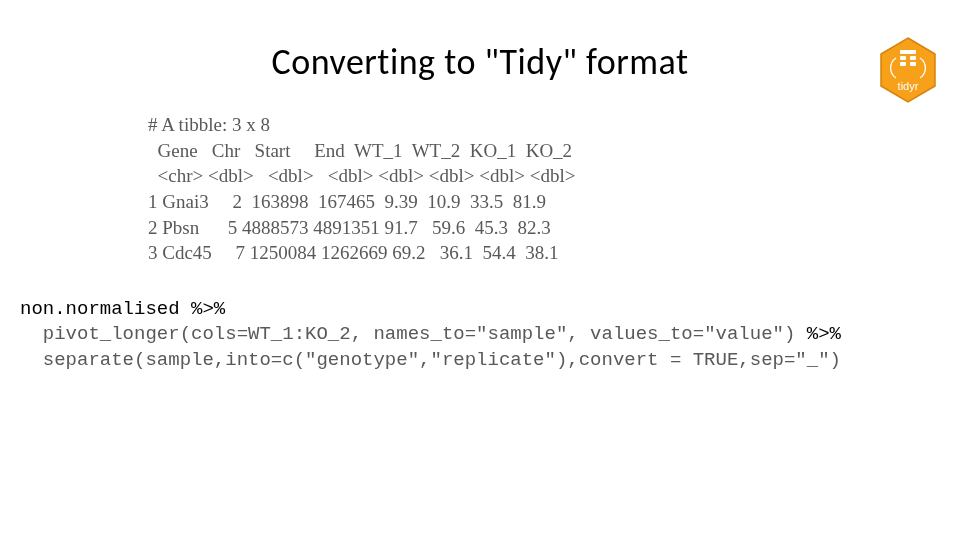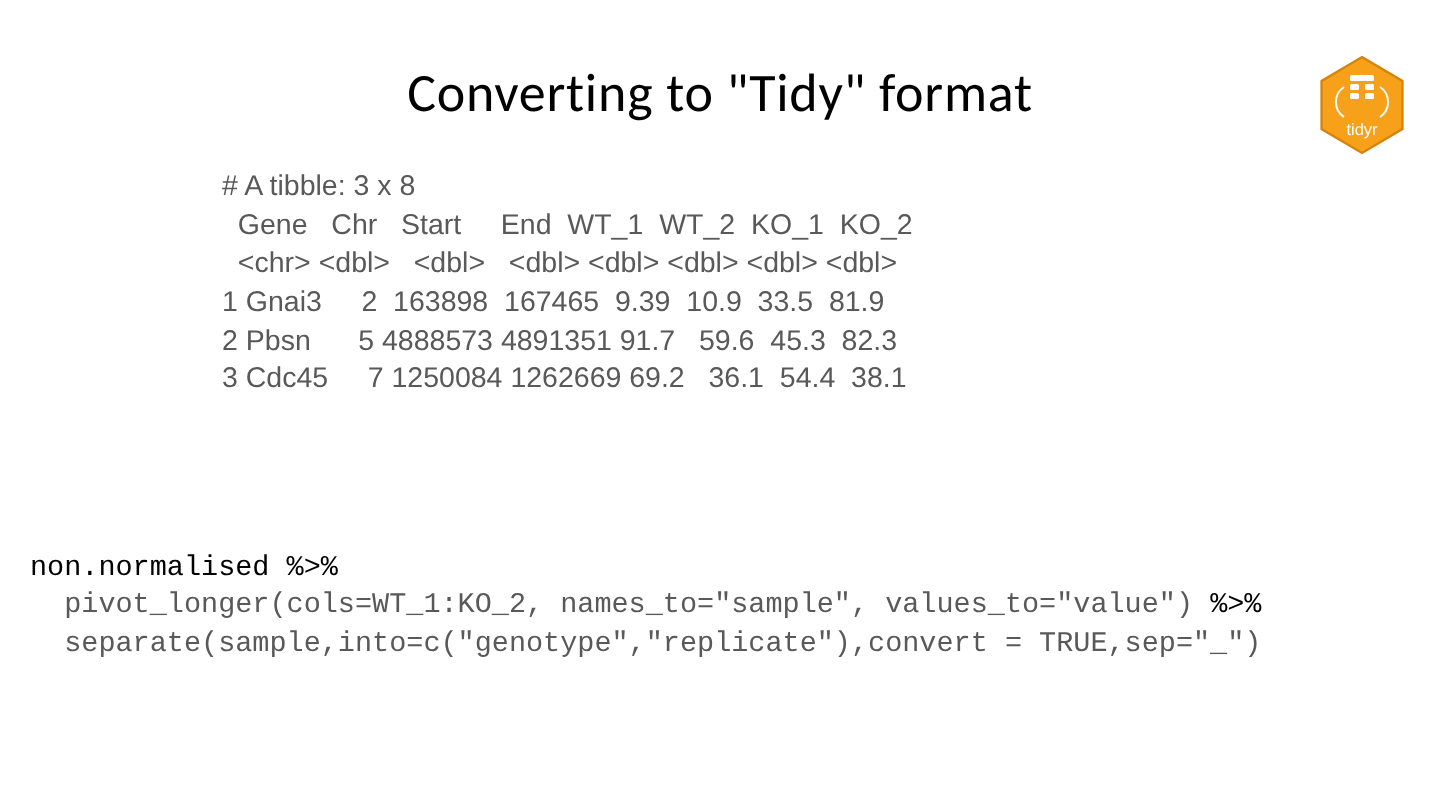--- a/index.html
+++ b/index.html
@@ -20,33 +20,33 @@
       letter-spacing: 0.5px;
     }
     .logo {
       position: absolute;
       top: 36px;
       right: 22px;
       width: 60px;
       height: 68px;
     }
     .tibble-block {
-      font-family: Liberation Sans, sans-serif;
+      font-family: Liberation Serif, serif;
       font-size: 19px;
       color: #595959;
       white-space: pre;
       margin-top: 28px;
       margin-left: 148px;
       line-height: 1.35;
     }
     .code-block {
       font-family: Consolas, 'Courier New', monospace;
       font-size: 19px;
       white-space: pre;
-      margin-top: 100px;
+      margin-top: 31px;
       margin-left: 20px;
       line-height: 1.35;
     }
     .code-block .non { color: #000000; }
     .code-block .pipe { color: #000000; }
     .code-block .func { color: #595959; }
     .code-block .arg { color: #595959; }
   </style>
 </head>
 <body>

